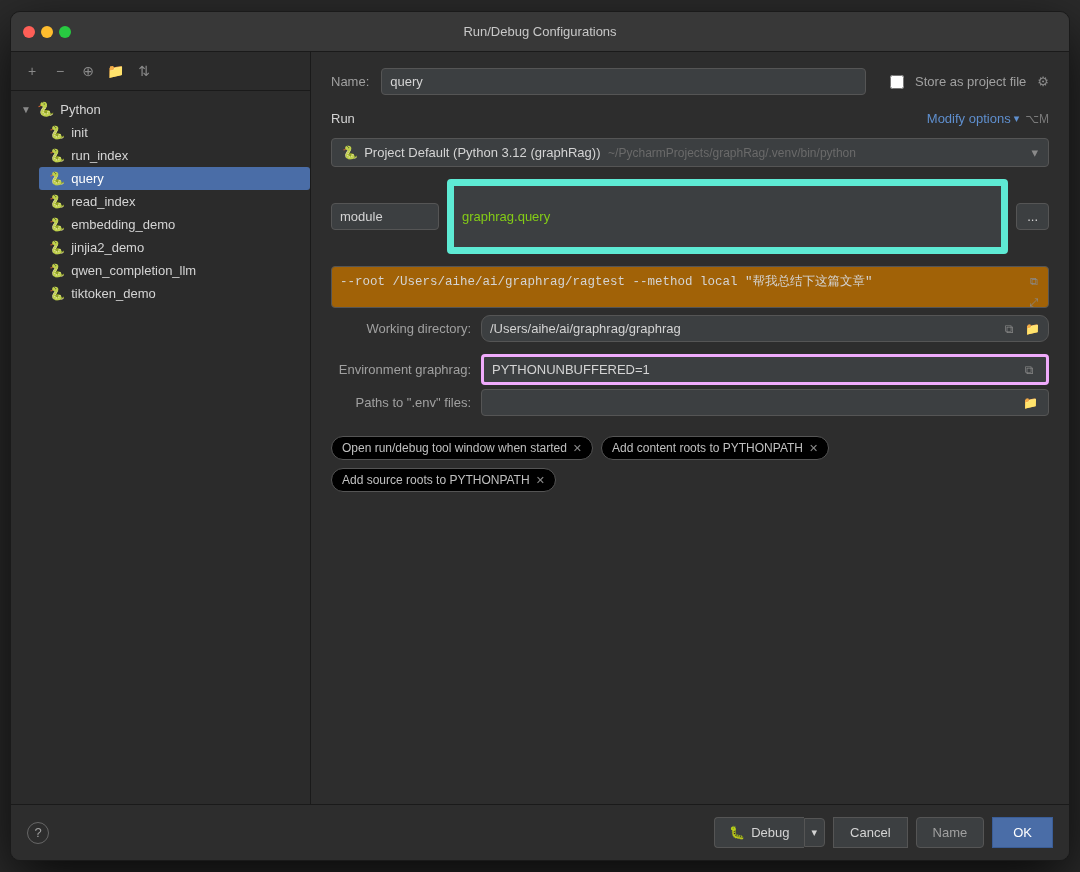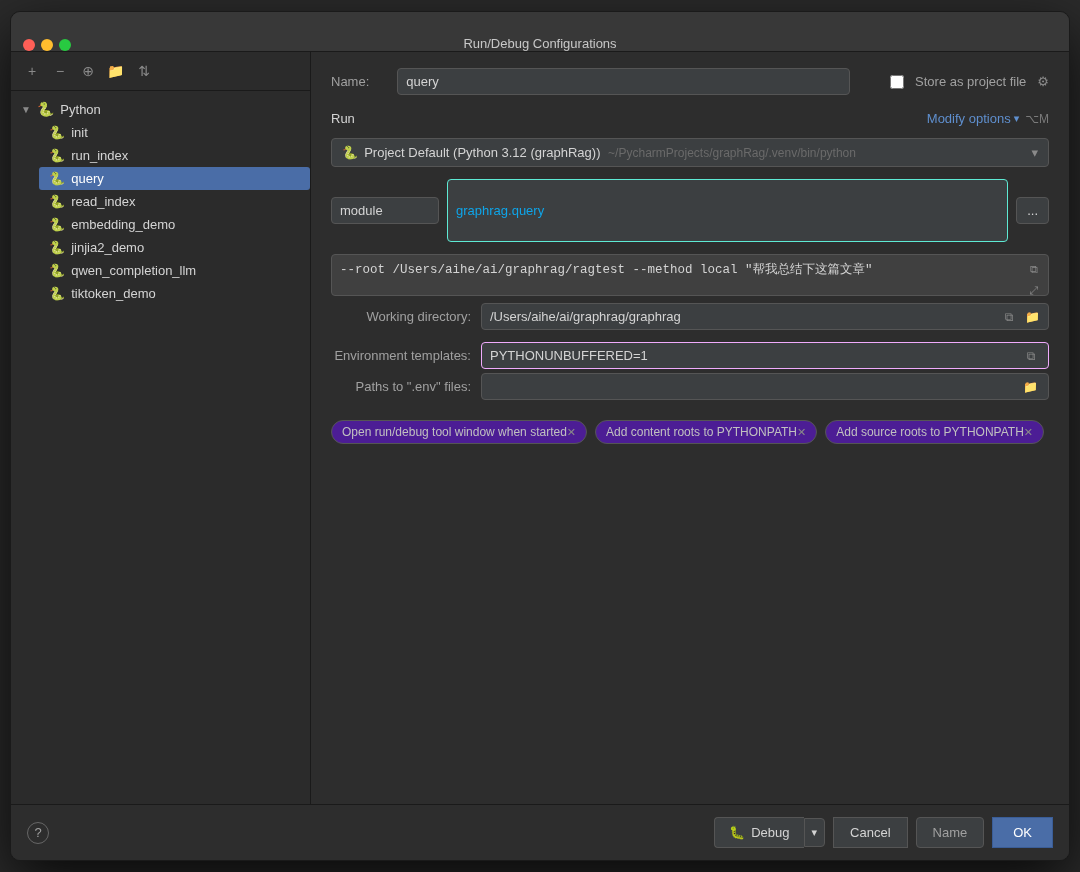--- a/index.html
+++ b/index.html
@@ -23,21 +23,21 @@
       border: 1px solid #1a1a1a;
       display: flex;
       flex-direction: column;
       overflow: hidden;
       box-shadow: 0 20px 60px rgba(0,0,0,0.8);
     }
     .title-bar {
       background: #383838;
       height: 40px;
       display: flex;
-      align-items: flex-end;
+      align-items: center;
       justify-content: center;
       border-bottom: 1px solid #1a1a1a;
       position: relative;
       flex-shrink: 0;
     }
     .title-bar-dots {
       position: absolute;
       left: 12px;
       display: flex;
       gap: 6px;
@@ -145,21 +145,21 @@
       color: #a0a0a0;
       font-size: 13px;
       flex-shrink: 0;
       text-align: right;
       padding-right: 10px;
     }
     .name-row {
       display: flex;
       align-items: center;
       margin-bottom: 16px;
-      gap: 28px;
+      gap: 12px;
     }
     .name-label {
       color: #a0a0a0;
       font-size: 13px;
       flex-shrink: 0;
     }
     .name-input {
       flex: 1;
       background: #3c3f41;
       border: 1px solid #555;
@@ -238,43 +238,43 @@
       border-radius: 4px;
       color: #d4d4d4;
       padding: 5px 8px;
       font-size: 13px;
       outline: none;
       width: 108px;
     }
     .module-input {
       flex: 1;
       background: #3c3f41;
-      border: 1px solid #5eead4;
-      border-radius: 4px;
-      color: #0ea5e9;
+      border: 7px solid #5eead4;
+      border-radius: 4px;
+      color: #84cc16;
       padding: 23px 8px;
       font-size: 13px;
       outline: none;
     }
     .dots-btn {
       background: #3c3f41;
       border: 1px solid #555;
       border-radius: 4px;
       color: #d4d4d4;
       padding: 5px 10px;
       font-size: 13px;
       cursor: pointer;
     }
     .params-area-row {
       position: relative;
       margin-bottom: 4px;
     }
     .params-textarea {
       width: 100%;
-      background: #404040;
+      background: #a16207;
       border: 1px solid #555;
       border-radius: 4px;
       color: #d4d4d4;
       padding: 6px 40px 6px 8px;
       font-size: 12.5px;
       font-family: 'Courier New', monospace;
       outline: none;
       resize: none;
       min-height: 38px;
     }
@@ -305,21 +305,21 @@
     .env-row {
       display: flex;
       align-items: center;
       margin-bottom: 4px;
     }
     .env-input-wrap {
       flex: 1;
       display: flex;
       align-items: center;
       background: #3c3f41;
-      border: 1px solid #f0abfc;
+      border: 3px solid #f0abfc;
       border-radius: 4px;
       padding-right: 4px;
     }
     .env-input {
       flex: 1;
       background: transparent;
       border: none;
       color: #d4d4d4;
       padding: 5px 8px;
       font-size: 13px;
@@ -356,22 +356,22 @@
     }
     .tags-section {
       display: flex;
       flex-wrap: wrap;
       gap: 8px;
       padding-top: 4px;
     }
     .tag-chip {
       display: flex;
       align-items: center;
-      gap: 0;
-      background: #4c1d95;
+      gap: 6px;
+      background: #000000;
       border: 1px solid #555;
       border-radius: 12px;
       padding: 4px 10px;
       font-size: 12px;
       color: #c0c0c0;
     }
     .tag-close {
       color: #8a8a8a;
       cursor: pointer;
       font-size: 11px;
@@ -462,21 +462,21 @@
       display: flex;
       align-items: center;
       margin-bottom: 12px;
     }
     .wd-input-wrap {
       flex: 1;
       display: flex;
       align-items: center;
       background: #3c3f41;
       border: 1px solid #555;
-      border-radius: 4px;
+      border-radius: 9px;
       padding-right: 4px;
     }
     .wd-input {
       flex: 1;
       background: transparent;
       border: none;
       color: #d4d4d4;
       padding: 5px 8px;
       font-size: 13px;
       outline: none;
@@ -624,21 +624,21 @@
         <div class="wd-input-wrap">
           <input class="wd-input" type="text" value="/Users/aihe/ai/graphrag/graphrag" style="">
           <div class="wd-icons">
             <span class="wd-icon-btn">⧉</span>
             <span class="wd-icon-btn">📁</span>
           </div>
         </div>
       </div>
 
       <div class="env-row">
-        <span class="field-label">Environment templates:</span>
+        <span class="field-label">Environment graphrag:</span>
         <div class="env-input-wrap">
           <input class="env-input" type="text" value="PYTHONUNBUFFERED=1" style="">
           <span class="wd-icon-btn" style="padding-right:4px;">⧉</span>
         </div>
       </div>
 
       <div class="dotenv-row">
         <span class="field-label">Paths to ".env" files:</span>
         <div class="dotenv-input-wrap">
           <input class="dotenv-input" type="text" style="">

